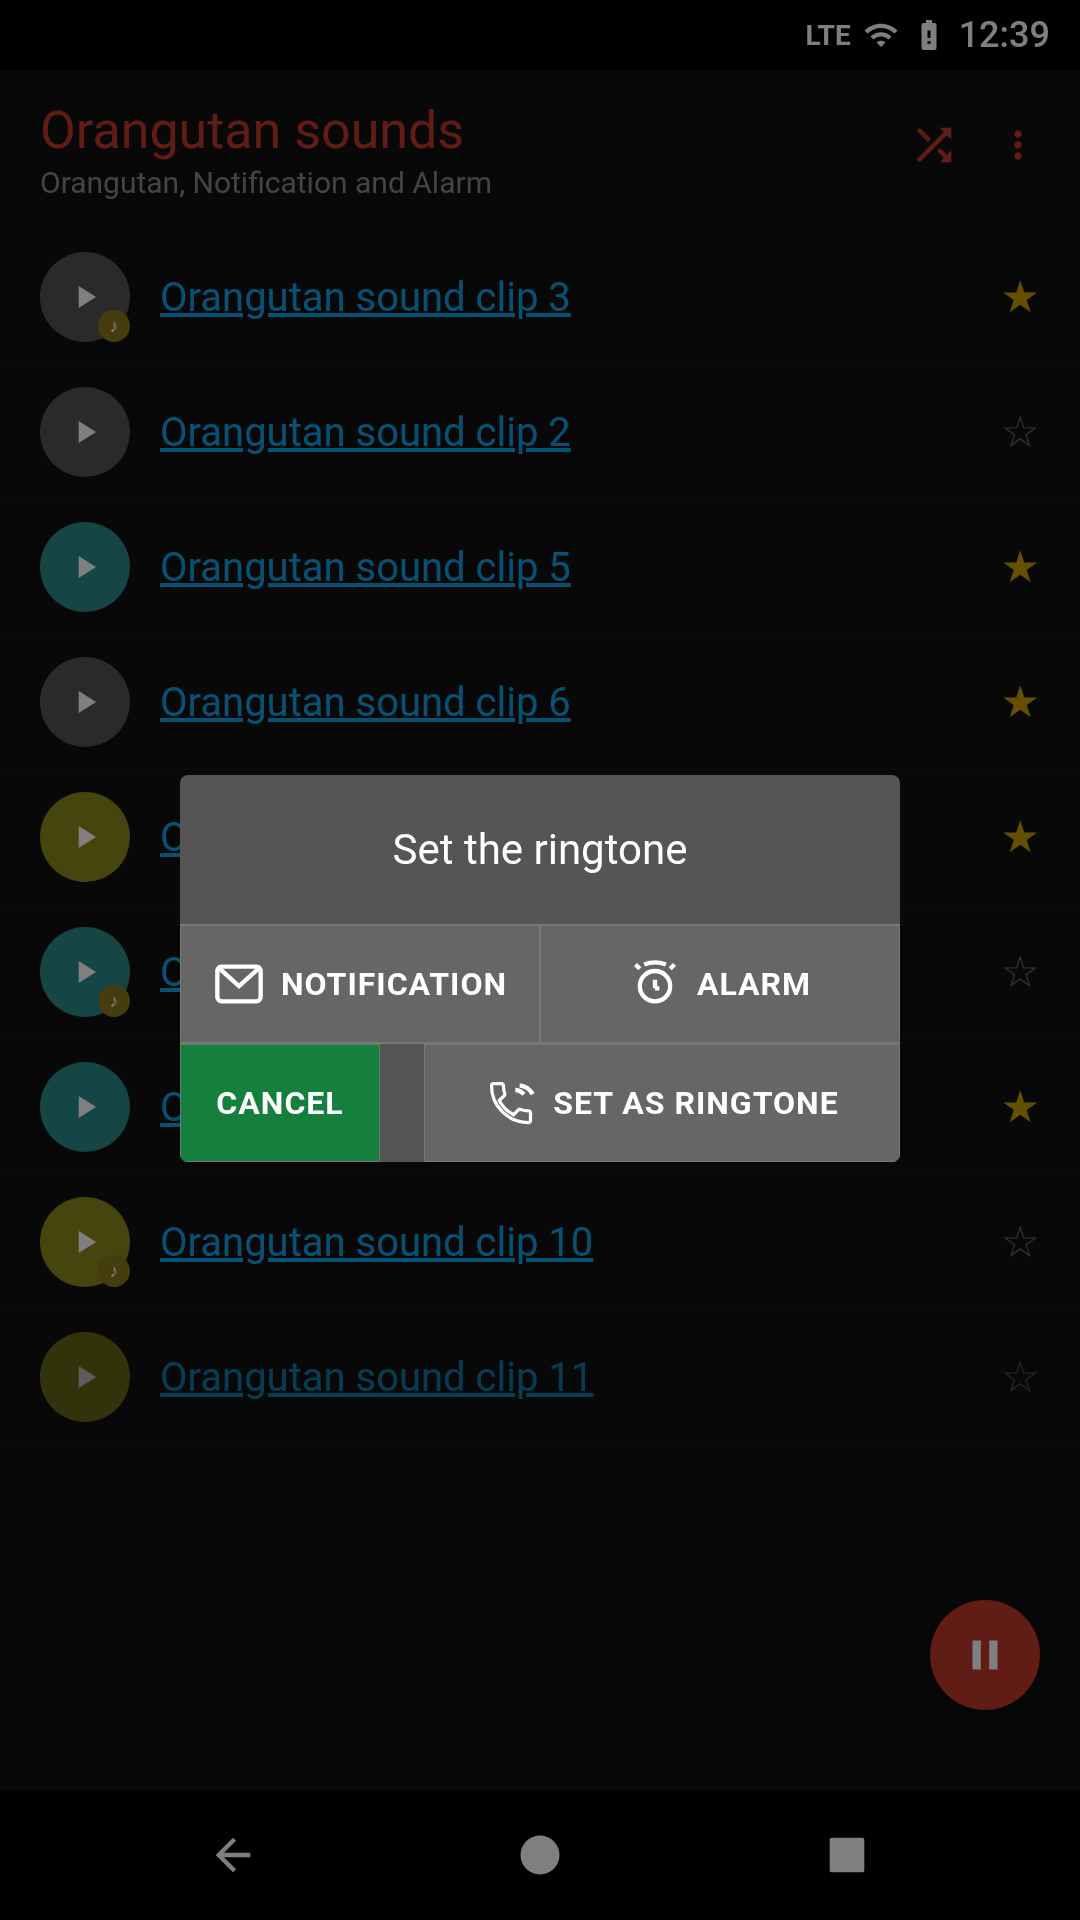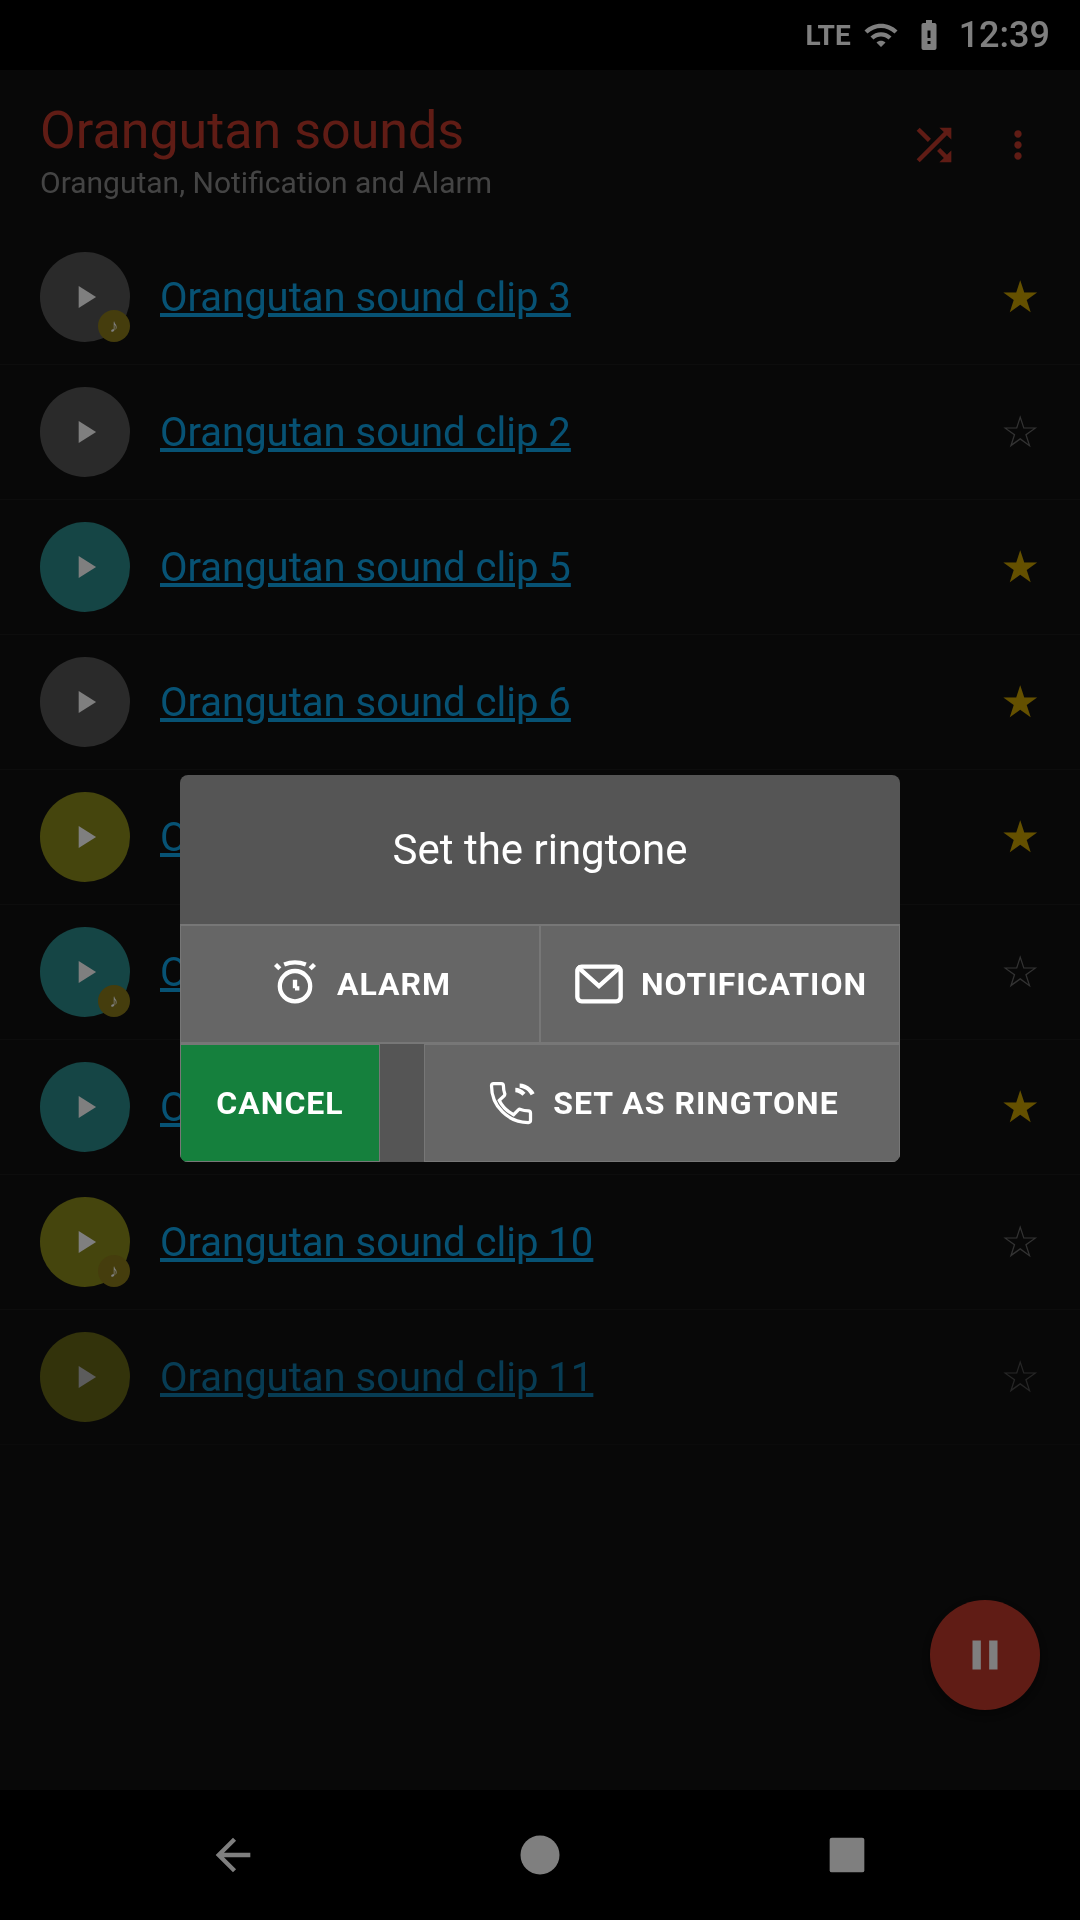--- a/index.html
+++ b/index.html
@@ -461,37 +461,37 @@
 </div>
 
 <div class="overlay">
   <div class="dialog">
     <div class="dialog-title">Set the ringtone</div>
 
     <div class="dialog-buttons-row1">
 
       <div class="dialog-btn">
         <svg viewBox="0 0 24 24">
+          <rect x="2" y="4" width="20" height="16" rx="2" ry="2" stroke="white" stroke-width="2" fill="none"></rect>
+          <polyline points="2,4 12,13 22,4" stroke="white" stroke-width="2"></polyline>
+        </svg>
+        <span>NOTIFICATION</span>
+      </div>
+
+      <div class="dialog-btn">
+        <svg viewBox="0 0 24 24">
           <circle cx="12" cy="13" r="7" stroke="white" stroke-width="2" fill="none"></circle>
           <line x1="12" y1="10" x2="12" y2="14" stroke="white" stroke-width="2"></line>
           <line x1="12" y1="14" x2="14" y2="14" stroke="white" stroke-width="2"></line>
           <path d="M5 5 L3 3" stroke="white" stroke-width="2"></path>
           <path d="M19 5 L21 3" stroke="white" stroke-width="2"></path>
           <path d="M7 3 Q12 1 17 3" stroke="white" stroke-width="2" fill="none"></path>
         </svg>
         <span>ALARM</span>
       </div>
-
-      <div class="dialog-btn">
-        <svg viewBox="0 0 24 24">
-          <rect x="2" y="4" width="20" height="16" rx="2" ry="2" stroke="white" stroke-width="2" fill="none"></rect>
-          <polyline points="2,4 12,13 22,4" stroke="white" stroke-width="2"></polyline>
-        </svg>
-        <span>NOTIFICATION</span>
-      </div>
     </div>
 
     <div class="dialog-buttons-row2">
 
       <div class="dialog-btn-cancel">
         <span>CANCEL</span>
       </div>
 
       <div class="dialog-btn-ringtone">
         <svg viewBox="0 0 24 24">

